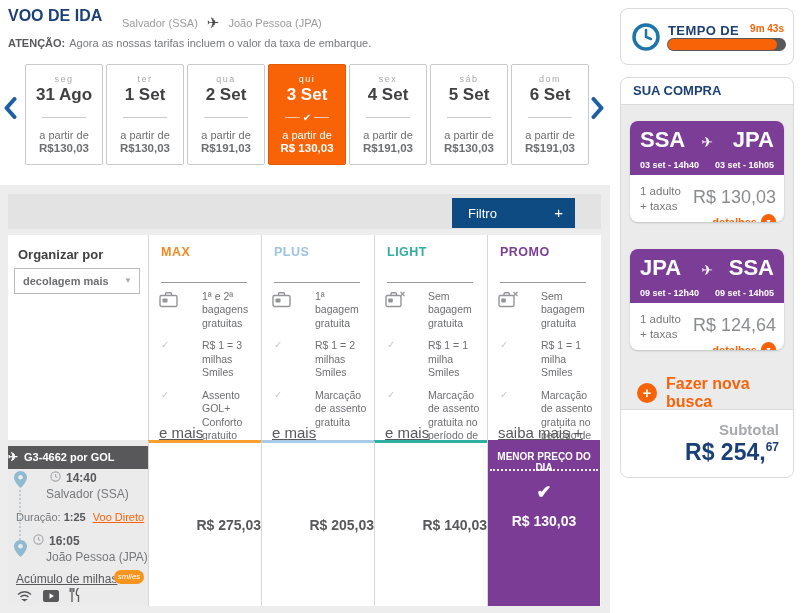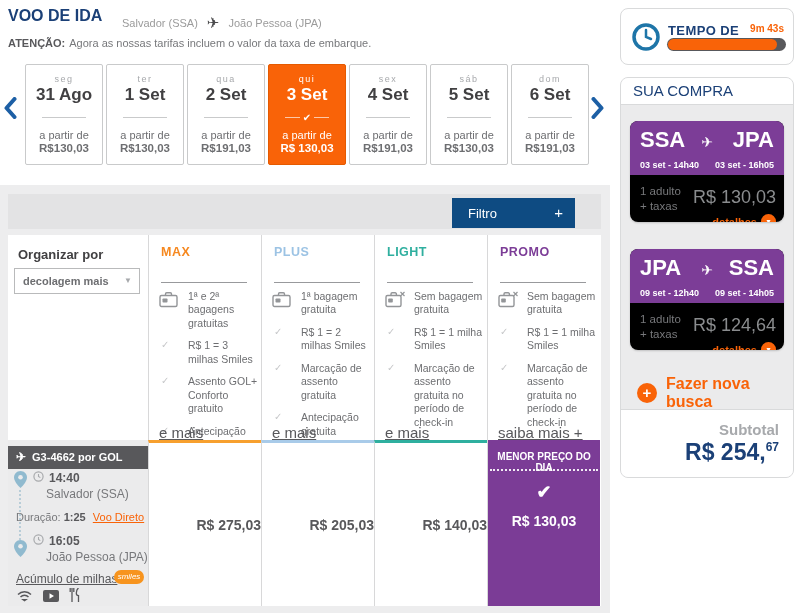--- a/index.html
+++ b/index.html
@@ -33,43 +33,43 @@
   .filterbtn .flabel{position:absolute;left:16px;top:8px;text-align:center;}
   .filterbtn .fplus{position:absolute;right:12px;top:6px;font-size:15px;}
   .panel{position:absolute;left:8px;top:50px;width:593px;height:371px;background:#fff;}
   
   .leftcol{position:absolute;left:0;top:0;width:140px;height:371px;}
   .orglabel{position:absolute;left:10px;top:12px;font-size:13px;font-weight:bold;color:#414042;}
   .orgdd{position:absolute;left:6px;top:33px;width:126px;height:26px;border:1px solid #B9BABB;background:#fff;box-sizing:border-box;cursor:pointer;}
   .orgdd .val{position:absolute;left:8px;top:6px;font-size:11px;font-weight:bold;color:#6D6E71;}
   .orgdd .caret{position:absolute;right:7px;top:7px;font-size:8px;color:#A7A9AC;}
   .flightcell{position:absolute;left:0;top:205px;width:140px;height:166px;background:#EBEBEC;}
-  .fhead{position:absolute;left:0;top:6px;width:140px;height:23px;background:#58585B;color:#fff;font-size:11px;font-weight:bold;line-height:23px;padding-left:8px;box-sizing:border-box;}
+  .fhead{position:absolute;left:0;top:6px;width:140px;height:23px;background:#58585B;color:#fff;font-size:11px;font-weight:bold;line-height:23px;box-sizing:border-box;}
   .fhead .plane{margin-right:6px;font-size:12px;}
   .pinA{position:absolute;left:6px;top:31px;}
   .pinB{position:absolute;left:6px;top:100px;}
   .dots{position:absolute;left:11px;top:50px;height:50px;border-left:2px dotted #B8CDD8;}
   .timeRow{display:flex;gap:5px;align-items:center;font-size:12px;font-weight:bold;color:#58585B;}
-  .t1{position:absolute;left:25px;top:31px;}
+  .t1{position:absolute;left:42px;top:31px;}
   .t2{position:absolute;left:25px;top:94px;}
   .city1{position:absolute;left:38px;top:47px;font-size:12px;color:#77787B;}
   .city2{position:absolute;left:38px;top:110px;font-size:12px;color:#77787B;}
   .dur{position:absolute;left:8px;top:71px;font-size:11px;color:#77787B;}
   .dur b{color:#58585B;}
   .dur a{color:#F96308;font-weight:normal;text-decoration:underline;margin-left:4px;}
   .miles{position:absolute;left:8px;top:132px;font-size:12px;color:#58585B;text-decoration:underline;}
   .smiles{position:absolute;left:106px;top:130px;width:30px;height:14px;background:#F7941E;border-radius:8px;color:#fff;font-size:8px;font-style:italic;text-align:center;line-height:14px;}
   .amen{position:absolute;left:8px;top:148px;display:flex;gap:10px;align-items:center;}
   
   .fcol{position:absolute;top:0;width:113px;height:205px;border-left:1px solid #D8D8D9;box-sizing:border-box;}
   .fname{position:absolute;left:12px;top:10px;font-size:12.5px;font-weight:bold;letter-spacing:.5px;}
   .c0{color:#F6881F}.c1{color:#9CC3E4}.c2{color:#2FAF9F}.c3{color:#7C3D97}
   .fdiv{position:absolute;left:12px;top:47px;width:86px;border-top:1px solid #98999C;}
   .fitems{position:absolute;left:10px;top:55px;width:99px;}
-  .fitem{display:flex;margin-bottom:9px;}
+  .fitem{display:flex;margin-bottom:9px;gap:14px;}
   .fitem .ic{width:29px;flex:none;padding-top:1px;}
   .fitem .chkic{width:29px;flex:none;color:#C7C8CA;font-size:10px;padding-left:2px;box-sizing:border-box;}
   .fitem .tx{font-size:10.5px;color:#6D6E71;line-height:1.28;}
   .fmore{position:absolute;left:10px;top:189px;font-size:15px;color:#58585B;text-decoration:underline;}
   
   .pcell{position:absolute;top:205px;width:113px;height:166px;background:#fff;border-left:1px solid #D8D8D9;box-sizing:border-box;display:flex;align-items:center;justify-content:flex-end;font-size:14px;font-weight:bold;color:#58585B;cursor:pointer;}
   .b0{border-top:3px solid #F7A02F}.b1{border-top:3px solid #A9CBE9}.b2{border-top:3px solid #2FAF9F}
   .promocell{position:absolute;top:205px;left:479px;width:113px;height:166px;background:#7B3C96;border-left:1px solid #D8D8D9;box-sizing:border-box;cursor:pointer;}
   .pbanner{position:absolute;top:11px;width:100%;text-align:center;color:#fff;font-weight:bold;font-size:10px;}
   .pdots{position:absolute;top:29px;left:2px;right:2px;border-top:2px dotted rgba(255,255,255,.9);}
@@ -77,22 +77,22 @@
   .pprice{position:absolute;top:73px;width:100%;text-align:center;color:#fff;font-size:14px;font-weight:bold;}
   
   .timerbox{position:absolute;left:620px;top:8px;width:174px;height:57px;background:#fff;border:1px solid #D9DADB;border-radius:8px;box-sizing:border-box;}
   .tclock{position:absolute;left:10px;top:13px;}
   .tlabel{position:absolute;left:47px;top:14px;font-size:13px;font-weight:bold;color:#1B4077;letter-spacing:.4px;}
   .ttime{position:absolute;right:9px;top:14px;font-size:10px;font-weight:bold;color:#F96308;}
   .ttrack{position:absolute;left:46px;top:29px;width:119px;height:13px;background:#58585B;border-radius:7px;}
   .tfill{position:absolute;left:1px;top:1px;width:110px;height:11px;background:#F96308;border-radius:6px;}
   .comprabox{position:absolute;left:620px;top:77px;width:174px;height:401px;background:#EBEBEC;border:1px solid #D9DADB;border-radius:8px;box-sizing:border-box;overflow:hidden;}
   .chead{position:absolute;left:0;top:0;width:100%;height:27px;background:#fff;border-bottom:1px solid #D9DADB;box-sizing:border-box;}
-  .chead span{margin-left:12px;line-height:26px;font-size:15px;font-weight:normal;color:#1B4077;display:inline-block;}
-  .ccard{position:absolute;left:9px;width:154px;height:101px;background:#000000;border-radius:8px;overflow:hidden;box-shadow:0 1px 2px rgba(0,0,0,.18);}
+  .chead span{margin-left:12px;line-height:26px;font-size:13px;font-weight:bold;color:#1B4077;display:inline-block;}
+  .ccard{position:absolute;left:9px;width:154px;height:101px;background:#ffffff;border-radius:8px;overflow:hidden;box-shadow:0 1px 2px rgba(0,0,0,.18);}
   .one{top:43px}.two{top:171px}
   .chdr{position:relative;height:54px;background:#7C3D97;color:#fff;}
   .cfrom{position:absolute;left:10px;top:6px;font-size:22px;font-weight:bold;}
   .cplane{position:absolute;left:50%;transform:translateX(-50%);top:13px;font-size:14px;}
   .cto{position:absolute;right:10px;top:6px;font-size:22px;font-weight:bold;}
   .cdep{position:absolute;left:10px;bottom:5px;font-size:9px;font-weight:bold;}
   .carr{position:absolute;right:10px;bottom:5px;font-size:9px;font-weight:bold;}
   .cbody{position:relative;height:60px;}
   .cpax{position:absolute;left:10px;top:9px;font-size:11.5px;color:#77787B;line-height:1.3;}
   .cprice{position:absolute;right:8px;top:12px;font-size:18px;color:#8A8C8E;}

